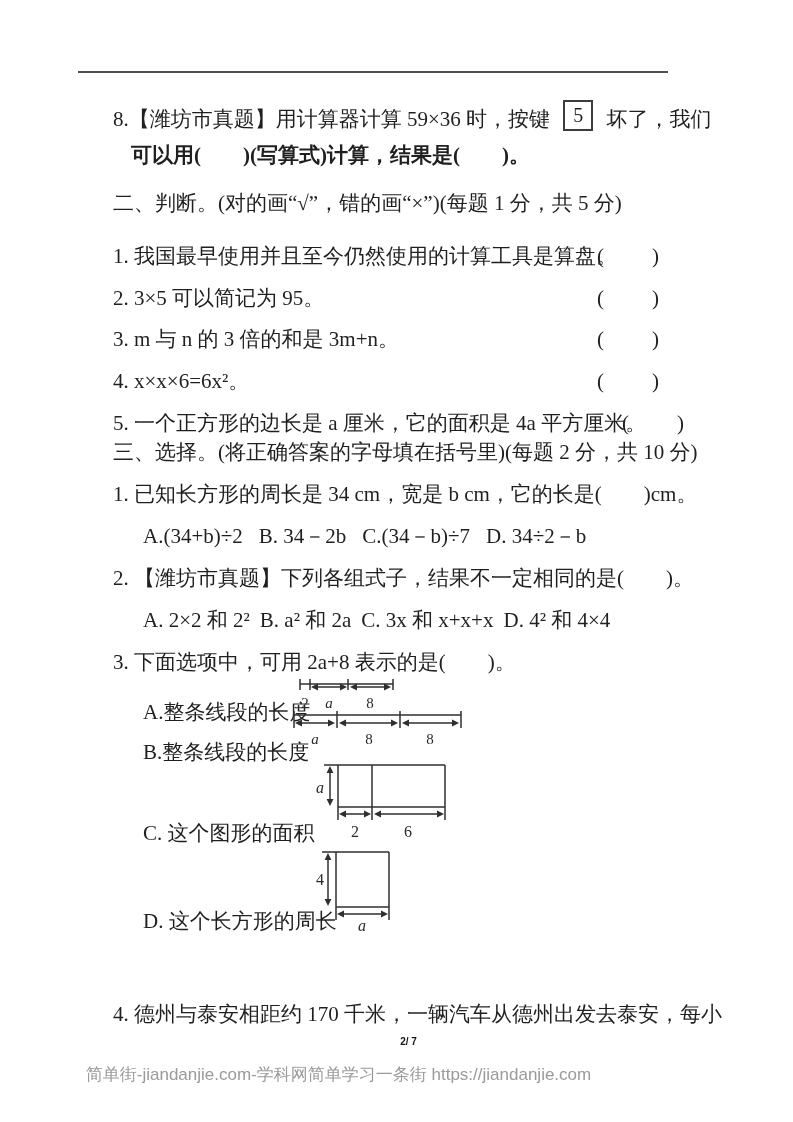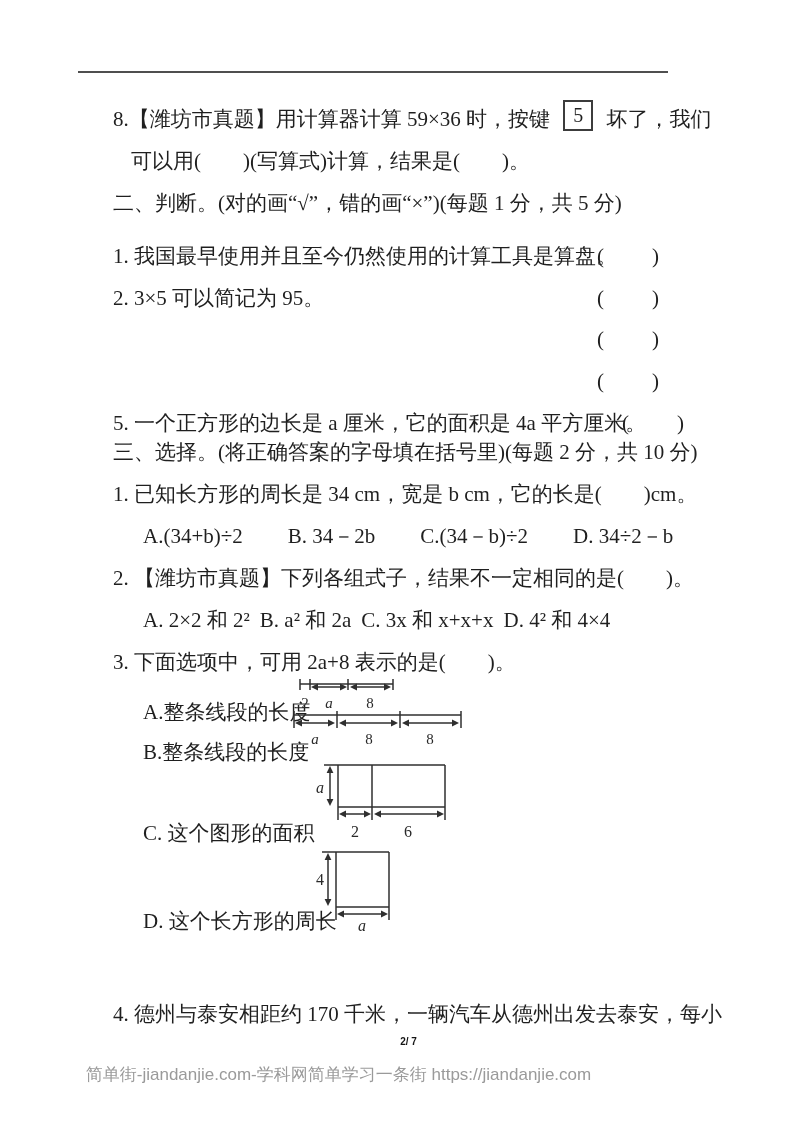--- a/index.html
+++ b/index.html
@@ -13,21 +13,21 @@
   .keybox{
     display:inline-block;border:2px solid #3c3c3c;padding:1px 8px 2px;margin:0 8px;
     font-size:20px;line-height:24px;transform:translateY(-4px);background:#fff;
   }
   .judge-row{position:absolute;left:113px;width:580px;height:30px;white-space:nowrap;
     font-size:21px;line-height:30px;margin-top:12px;}
   .judge-row .jtext{position:absolute;left:0;top:0;}
   .judge-row .jparen{position:absolute;top:0;letter-spacing:2px;}
   .opt-row{position:absolute;left:143px;display:flex;white-space:nowrap;
     font-size:21px;line-height:30px;}
-  .gap32{gap:45px;}
+  .gap32{gap:16px;}
   .gap21{gap:10px;}
   .diagram{position:absolute;}
   .diagram text{font-family:"Liberation Serif","DejaVu Serif",serif;fill:#2a2a2a;}
   .diagram .var{font-style:italic;}
   .pagenum{
     position:absolute;top:1036px;left:12px;width:793px;text-align:center;
     font-family:"Liberation Sans","DejaVu Sans",sans-serif;font-weight:bold;
     font-size:10px;color:#141414;
   }
   .footer{
@@ -41,50 +41,52 @@
 
 <div class="page">
 
   <div class="top-rule"></div>
 
   <div class="line" style="top:104px;left:113px;">
     <span>8.【潍坊市真题】用计算器计算 59×36 时，按键</span>
     <span class="keybox">5</span>
     <span>坏了，我们</span>
   </div>
-  <div class="line indent2" style="top:146px;">可以用(　　)(写算式)计算，结果是(　　)。</div>
+  <div class="line indent2" style="top:140px;font-weight:bold;">可以用(　　)(写算式)计算，结果是(　　)。</div>
 
   <div class="line" style="top:188px;left:113px;">二、判断。(对的画“√”，错的画“×”)(每题 1 分，共 5 分)</div>
 
   <div class="judge-row" style="top:229px;">
     <span class="jtext">1. 我国最早使用并且至今仍然使用的计算工具是算盘。</span>
     <span class="jparen" style="left:484px;">(　　)</span>
   </div>
   <div class="judge-row" style="top:271px;">
     <span class="jtext">2. 3×5 可以简记为 95。</span>
     <span class="jparen" style="left:484px;">(　　)</span>
   </div>
   <div class="judge-row" style="top:312px;">
+    <span class="jtext">3. m 与 n 的 3 倍的和是 3m+n。</span>
     <span class="jparen" style="left:484px;">(　　)</span>
   </div>
   <div class="judge-row" style="top:354px;">
+    <span class="jtext">4. x×x×6=6x²。</span>
     <span class="jparen" style="left:484px;">(　　)</span>
   </div>
   <div class="judge-row" style="top:396px;">
     <span class="jtext">5. 一个正方形的边长是 a 厘米，它的面积是 4a 平方厘米。</span>
     <span class="jparen" style="left:509px;">(　　)</span>
   </div>
 
   <div class="line" style="top:437px;left:113px;">三、选择。(将正确答案的字母填在括号里)(每题 2 分，共 10 分)</div>
 
   <div class="line" style="top:479px;left:113px;">1. 已知长方形的周长是 34 cm，宽是 b cm，它的长是(　　)cm。</div>
   <div class="opt-row gap32" style="top:521px;">
     <span>A.(34+b)÷2</span>
     <span>B. 34－2b</span>
-    <span>C.(34－b)÷2</span>
+    <span>C.(34－b)÷7</span>
     <span>D. 34÷2－b</span>
   </div>
 
   <div class="line" style="top:563px;left:113px;">2. 【潍坊市真题】下列各组式子，结果不一定相同的是(　　)。</div>
   <div class="opt-row gap21" style="top:605px;">
     <span>A. 2×2 和 2²</span>
     <span>B. a² 和 2a</span>
     <span>C. 3x 和 x+x+x</span>
     <span>D. 4² 和 4×4</span>
   </div>

